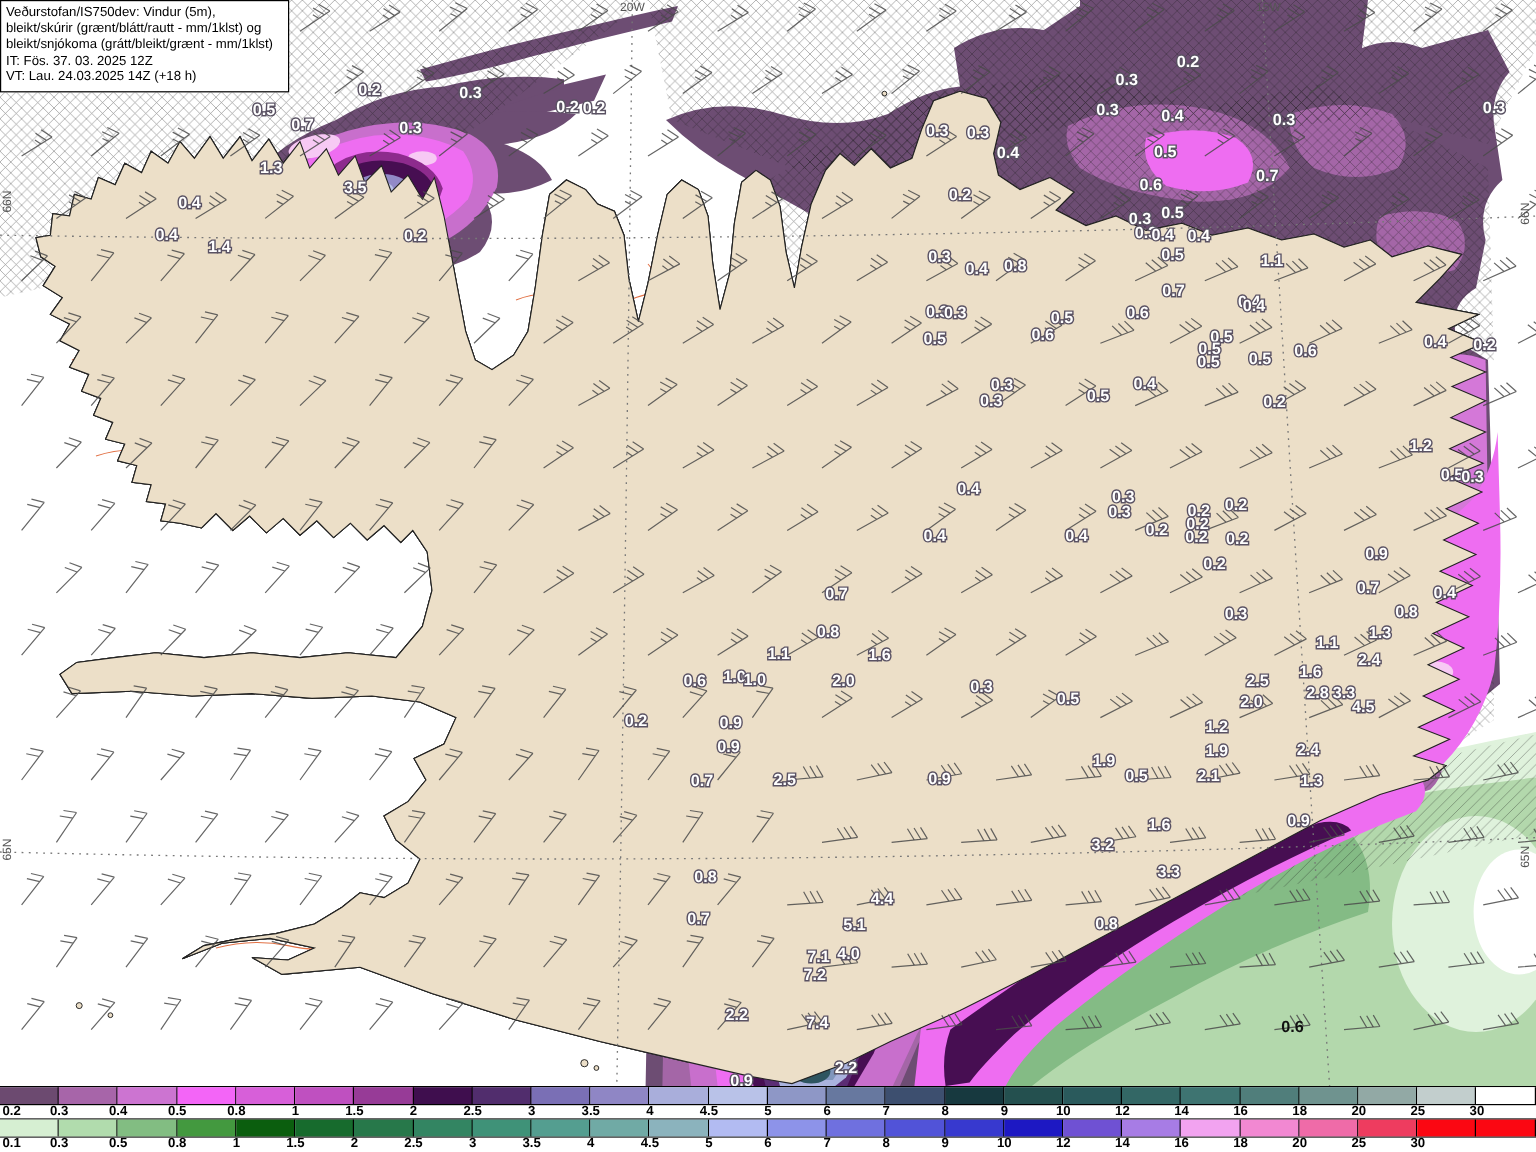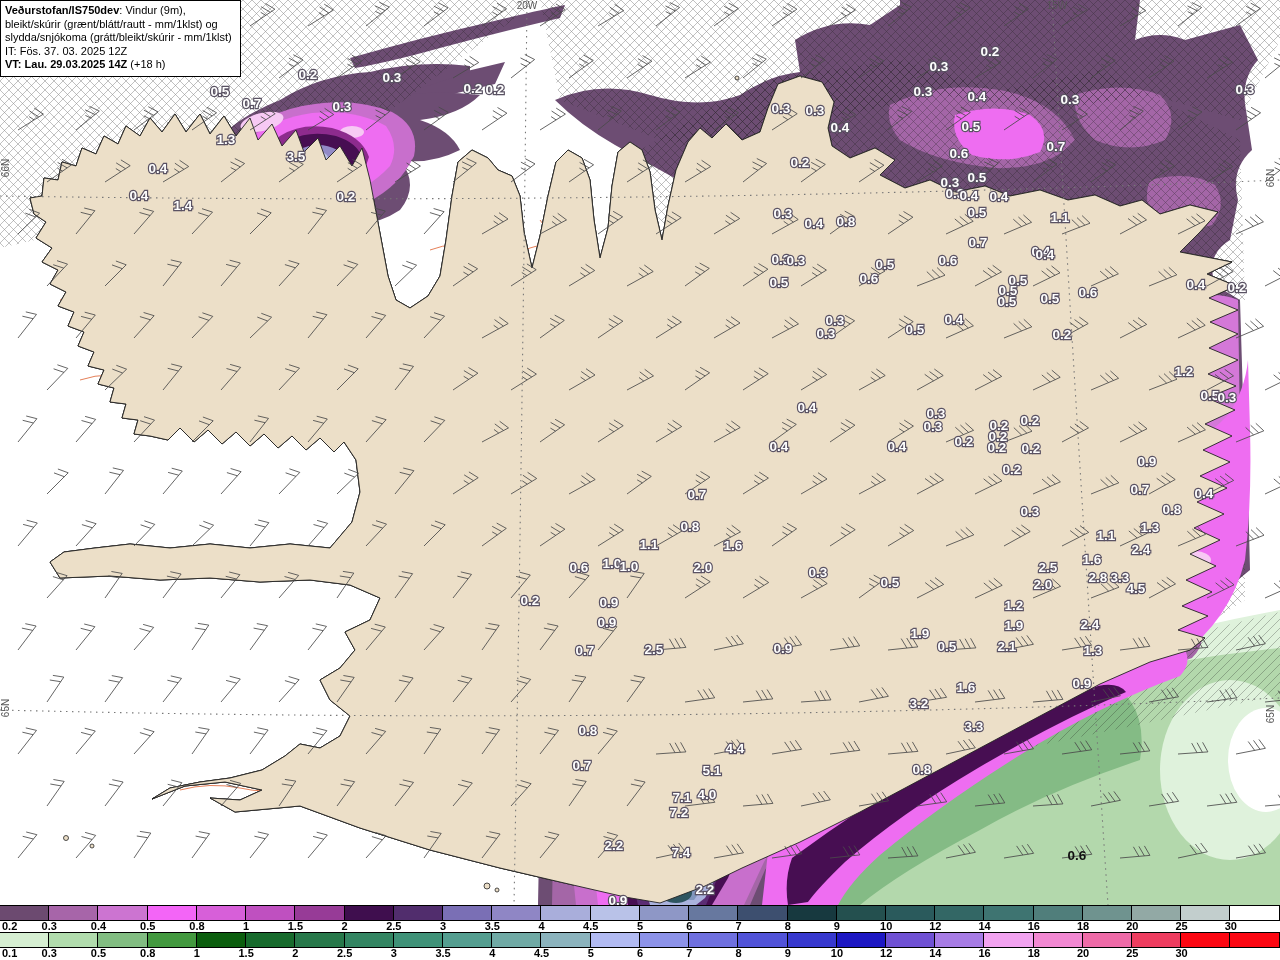--- a/index.html
+++ b/index.html
@@ -3,21 +3,21 @@
 <meta charset="utf-8">
 <style>
   html,body{margin:0;padding:0;background:#888;}
   .stage{position:relative;width:1280px;height:960px;background:#fff;overflow:hidden;
          font-family:"Liberation Sans",sans-serif;}
   .map-wrap{position:absolute;top:0;left:0;width:1048px;height:905px;background:#fff;}
   svg{display:block;}
   
   .hdr{position:absolute;top:0;left:0;width:230px;background:#fff;border:1px solid #000;
        padding:3px 5px 4px 4px;font-size:11px;line-height:13.5px;color:#000;z-index:30;}
-  .hdr b{font-weight:bold;}
+  .hdr b{font-weight:normal;}
   
   .legend{position:absolute;left:0;top:905px;width:1280px;height:55px;background:#fff;z-index:20;}
   .lbar{position:relative;width:1280px;height:16px;border-top:1px solid #000;border-bottom:1px solid #000;
         box-sizing:border-box;display:flex;}
   .lcell{height:100%;border-right:1px solid #000;box-sizing:border-box;flex:0 0 auto;}
   .lcell:first-child{border-left:none;}
   .lrow{position:relative;width:1280px;height:11px;}
   .lrow2{height:12px;}
   .llab{position:absolute;top:-1px;font-size:11px;font-weight:bold;color:#000;transform:translateX(-50%);
         white-space:nowrap;}
@@ -701,25 +701,25 @@
           <text x="966" y="692" class="vl">1.6</text>
           <text x="919" y="708" class="vl">3.2</text>
           <text x="974" y="731" class="vl">3.3</text>
           <text x="922" y="774" class="vl">0.8</text>
           <text x="1077" y="860" class="vlb">0.6</text>
         </g>
   </svg>
   </div>
 
   <div class="hdr">
-    <div><b>Veðurstofan/IS750dev</b><span>: Vindur (9m),</span></div>
+    <div><b>Veðurstofan/IS750dev</b><span>: Vindur (5m),</span></div>
     <div>bleikt/skúrir (grænt/blátt/rautt - mm/1klst) og</div>
-    <div>slydda/snjókoma (grátt/bleikt/skúrir - mm/1klst)</div>
+    <div>bleikt/snjókoma (grátt/bleikt/grænt - mm/1klst)</div>
     <div>IT: Fös. 37. 03. 2025 12Z</div>
-    <div><b>VT: Lau. 29.03.2025 14Z</b><span> (+18 h)</span></div>
+    <div><b>VT: Lau. 24.03.2025 14Z</b><span> (+18 h)</span></div>
   </div>
 
   <div class="legend">
     <div class="lbar" id="bar0">
         <div class="lcell" style="width: 49.2308px; background: rgb(108, 74, 112);"></div>
         <div class="lcell" style="width: 49.2308px; background: rgb(167, 101, 169);"></div>
         <div class="lcell" style="width: 49.2308px; background: rgb(204, 116, 209);"></div>
         <div class="lcell" style="width: 49.2308px; background: rgb(243, 101, 247);"></div>
         <div class="lcell" style="width: 49.2308px; background: rgb(215, 95, 217);"></div>
         <div class="lcell" style="width: 49.2308px; background: rgb(191, 80, 192);"></div>

